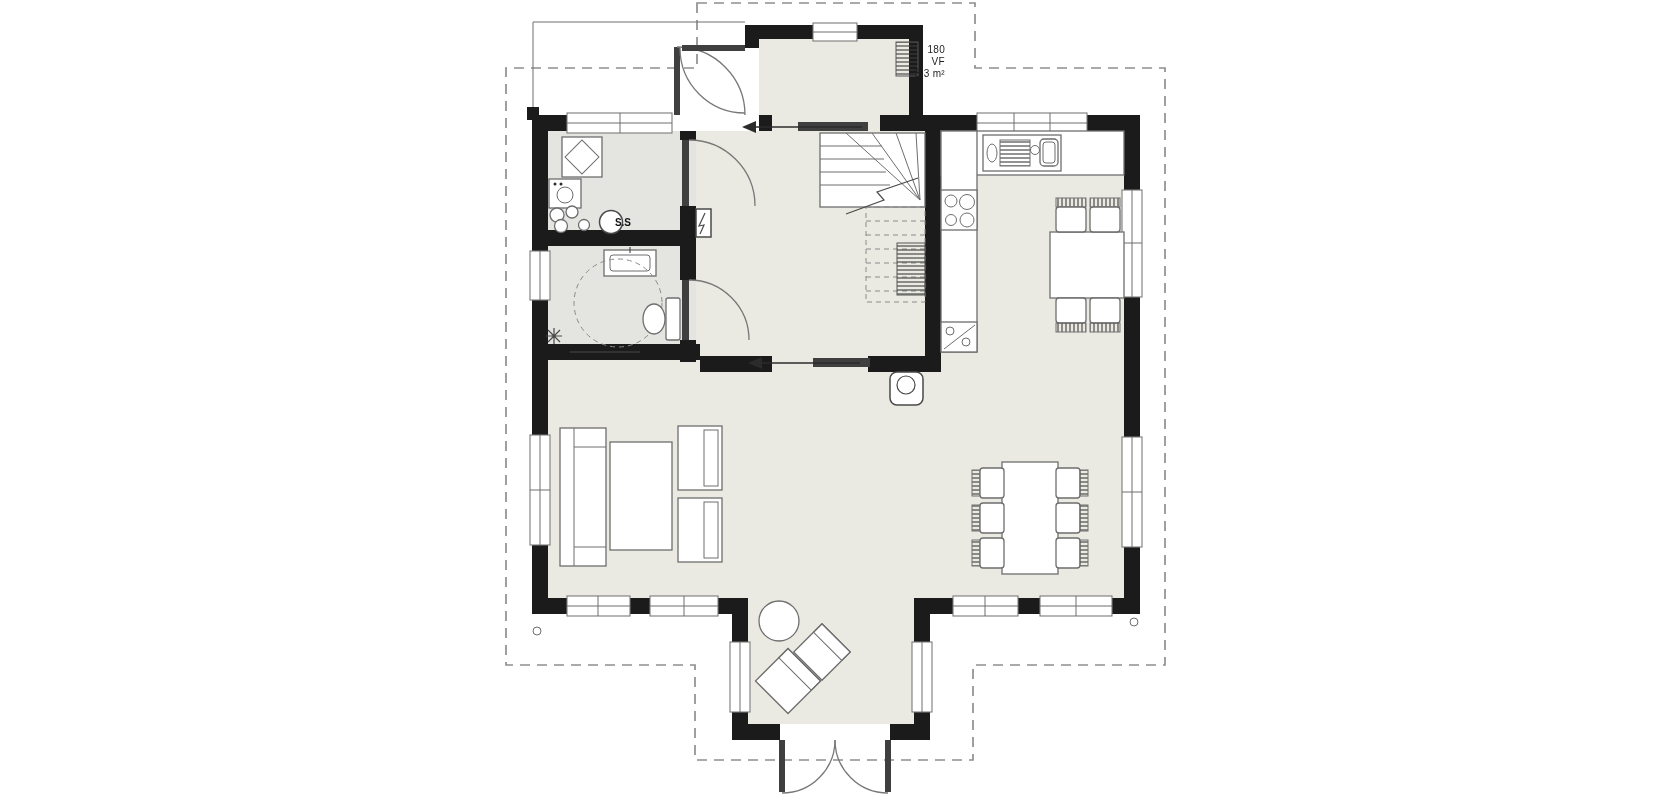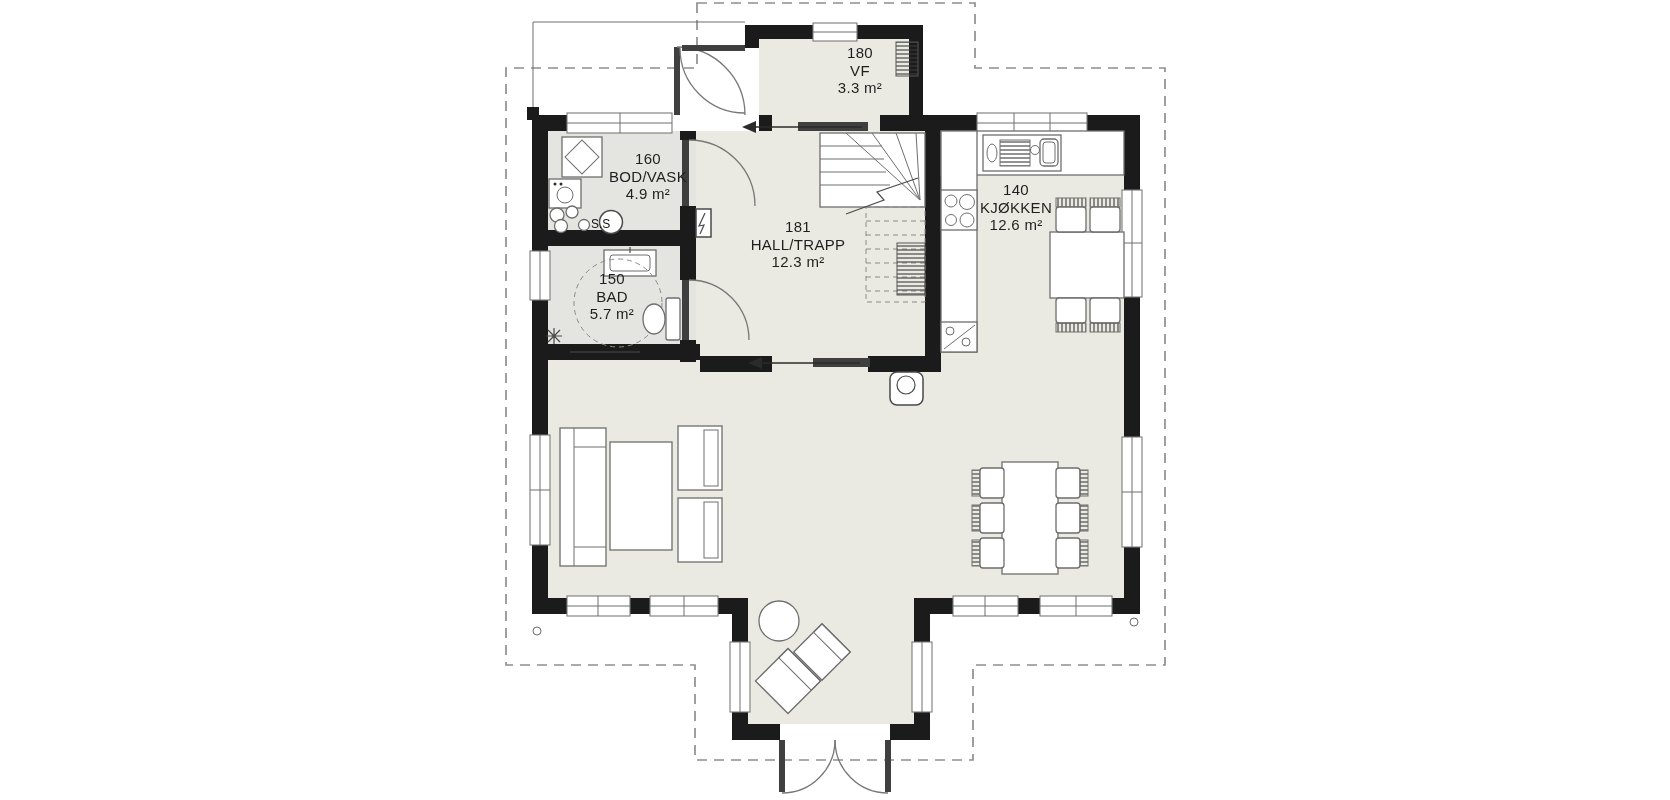--- a/index.html
+++ b/index.html
@@ -13,25 +13,25 @@
   svg .fxd{fill:#fff;stroke:#4a4a4a;stroke-width:1.5;}
   svg .ln{stroke:#6e6e6e;stroke-width:1;fill:none;}
   svg .lnd{stroke:#4a4a4a;stroke-width:1.2;fill:none;}
   svg .win{fill:#fff;stroke:#7a7a7a;stroke-width:1.1;}
   svg .arc{fill:none;stroke:#787878;stroke-width:1.3;}
   svg .leaf{fill:#3f3f3f;}
   svg .dash{fill:none;stroke:var(--dash,#8f8f8f);stroke-width:1.7;stroke-dasharray:10 7;}
   svg .dsh2{fill:none;stroke:#8a8a8a;stroke-width:1;stroke-dasharray:5 4;}
   svg .arrow{stroke:#2b2b2b;stroke-width:1.3;fill:none;}
   svg .ah{fill:#2b2b2b;}
-  .label{position:absolute;width:170px;text-align:center;
-         font-size:15px;line-height:1.18;letter-spacing:.3px;
+  .label{position:absolute;width:170px;text-align:right;
+         font-size:10px;line-height:1.18;letter-spacing:.3px;
          color:var(--text,#1f1f1f);}
-  .ss-label{position:absolute;width:40px;text-align:left;
-            font-size:12px;font-weight:normal;color:#111;}
+  .ss-label{position:absolute;width:40px;text-align:right;
+            font-size:10px;font-weight:bold;color:#111;}
 </style>
 </head>
 <body>
 
 <div class="stage">
 
 <svg width="1670" height="800" viewBox="0 0 1670 800">
   <defs>
     <pattern id="hH" width="4" height="4" patternUnits="userSpaceOnUse">
       <path d="M0,2 H4" stroke="#3a3a3a" stroke-width="1.1"></path>
@@ -339,35 +339,15 @@
 
   <circle class="ln" cx="537" cy="631" r="4"></circle>
   <circle class="ln" cx="1134" cy="622" r="4"></circle>
 </svg>
 
 <div class="label" style="left:775px;top:44px">
   <div>180</div>
   <div>VF</div>
   <div>3.3 m²</div>
 </div>
-<div class="label" style="left:563px;top:150px">
-  <div>160</div>
-  <div>BOD/VASK</div>
-  <div>4.9 m²</div>
+<div class="ss-label" style="left:591px;top:217px">S.S</div>
+
 </div>
-<div class="label" style="left:527px;top:270px">
-  <div>150</div>
-  <div>BAD</div>
-  <div>5.7 m²</div>
-</div>
-<div class="label" style="left:713px;top:218px">
-  <div>181</div>
-  <div>HALL/TRAPP</div>
-  <div>12.3 m²</div>
-</div>
-<div class="label" style="left:931px;top:181px">
-  <div>140</div>
-  <div>KJØKKEN</div>
-  <div>12.6 m²</div>
-</div>
-<div class="ss-label" style="left:591px;top:217px">S.S</div>
-
-</div>
 
 </body></html>

